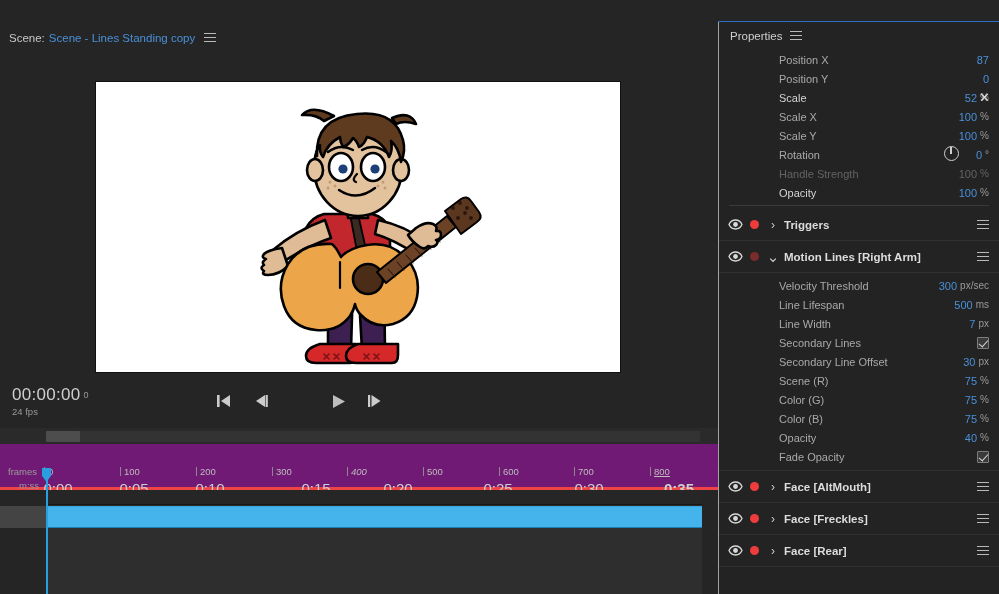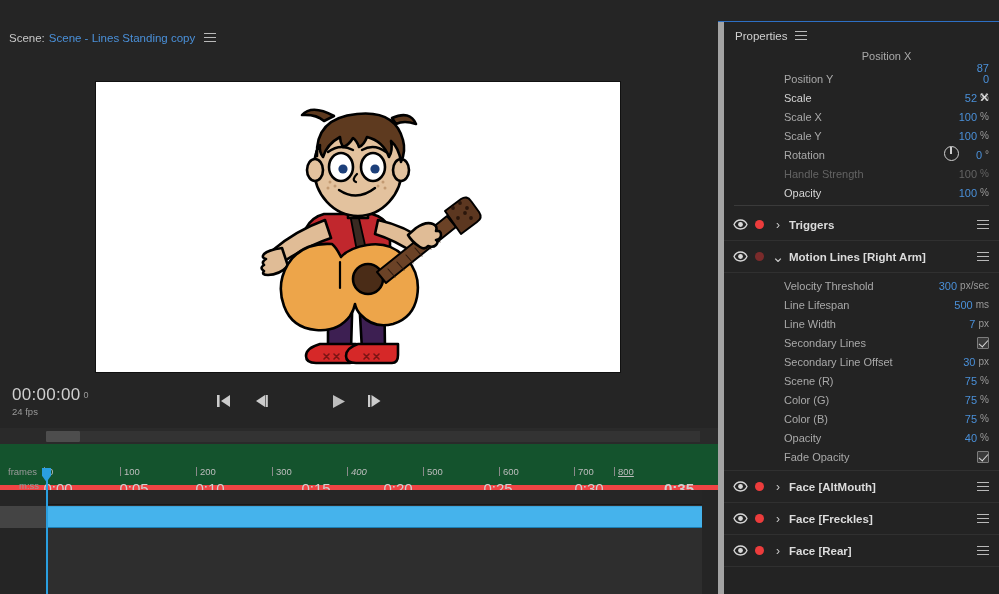--- a/index.html
+++ b/index.html
@@ -82,22 +82,22 @@
     position: absolute; left: 0; top: 0; width: 718px; height: 16px; background: #2a2a2a;
   }
   .scrollthumb {
     position: absolute; left: 46px; top: 3px; width: 34px; height: 11px;
     background: #4d4d4d; border-radius: 1px; cursor: pointer;
   }
   .scrolltrack {
     position: absolute; left: 80px; top: 3px; width: 620px; height: 11px; background: #333;
   }
   .ruler {
-    position: absolute; left: 0; top: 16px; width: 718px; height: 46px; background: #14532d;
-    border-bottom: 5px solid #ef4444;
+    position: absolute; left: 0; top: 16px; width: 718px; height: 46px; background: #701a75;
+    border-bottom: 3px solid #ef4444;
   }
   .rowlab { position: absolute; font-size: 9.5px; color: #9a9a9a; }
   .ftick { position: absolute; top: 22px; font-size: 9.5px; color: #bdbdbd; }
   .ftick::before {
     content: ""; position: absolute; left: -4px; top: 1px; width: 1px; height: 9px; background: #8a8a8a;
   }
   .mtick { position: absolute; top: 36px; font-size: 15px; color: #cfcfcf; transform: translateX(-50%); }
   .mmark { position: absolute; top: 52px; width: 1px; height: 7px; background: #7a7a7a; }
 
   .tracks {
@@ -119,21 +119,21 @@
   }
   .playhead { position: absolute; left: 46px; top: 44px; width: 1.5px; height: 550px; background: #2a9fe0; }
   .playhead-knob {
     position: absolute; left: 42px; top: 446px; width: 9px; height: 14px; background: #2a9fe0;
     clip-path: polygon(0 0, 100% 0, 100% 55%, 50% 100%, 0 55%);
   }
 
   
   .props {
     position: absolute; left: 718px; top: 22px; width: 281px; height: 572px; background: #232323;
-    border-left: 6px solid #a3a3a3;
+    border-left: 1px solid #a3a3a3;
   }
   .props-hdr {
     height: 28px; display: flex; align-items: center; padding-left: 11px; background: #232323;
   }
   .props-hdr .t { font-size: 11.5px; color: #d0d0d0; }
   .prop-row {
     height: 19px; display: flex; align-items: center; padding-left: 60px; padding-right: 10px;
   }
   .prop-name { font-size: 11px; color: #a9a9a9; flex: 0 0 auto; }
   .prop-name.bold { color: #d4d4d4; }
@@ -333,21 +333,21 @@
         <span class="rowlab" style="left:19px; top:36px">m:ss</span>
         <div id="frame-ticks">
             <span class="ftick" style="left: 48px;">0</span>
             <span class="ftick" style="left: 124px;">100</span>
             <span class="ftick" style="left: 200px;">200</span>
             <span class="ftick" style="left: 276px;">300</span>
             <span class="ftick" style="left: 351px; font-style: italic;">400</span>
             <span class="ftick" style="left: 427px;">500</span>
             <span class="ftick" style="left: 503px;">600</span>
             <span class="ftick" style="left: 578px;">700</span>
-            <span class="ftick" style="left: 618px; text-decoration: underline;">800</span>
+            <span class="ftick" style="left: 654px; text-decoration: underline;">800</span>
           </div>
         <div id="time-ticks">
             <span class="mtick" style="left: 58px;">0:00</span>
             <span class="mtick" style="left: 134px;">0:05</span>
             <div class="mmark" style="left: 135px;"></div>
             <span class="mtick" style="left: 210px;">0:10</span>
             <div class="mmark" style="left: 211px;"></div>
             <span class="mtick" style="left: 316px;">0:15</span>
             <div class="mmark" style="left: 317px;"></div>
             <span class="mtick" style="left: 398px;">0:20</span>
@@ -378,21 +378,21 @@
   <div class="props">
     <div class="props-hdr">
       <span class="t">Properties</span>
       <span class="hamburger" style="margin-left:8px">
           <i></i>
           <i></i>
           <i></i>
         </span>
     </div>
     <div id="transform-rows">
-        <div class="prop-row" style="position: relative; flex-direction: column;">
+        <div class="prop-row" style="position: relative;">
           <span class="prop-name">Position X</span>
           <span class="prop-right">
             <span class="pv">87</span>
           </span>
         </div>
         <div class="prop-row" style="position: relative;">
           <span class="prop-name">Position Y</span>
           <span class="prop-right">
             <span class="pv">0</span>
           </span>

